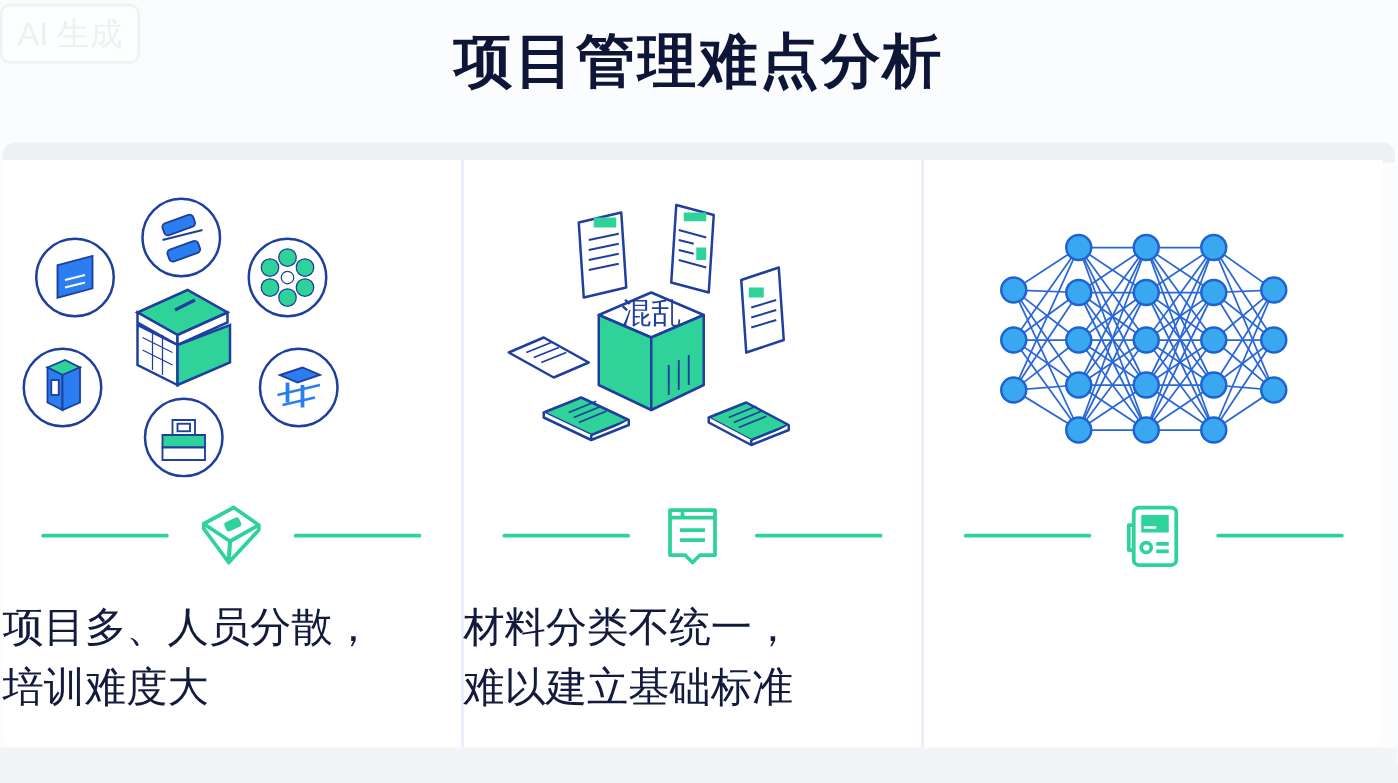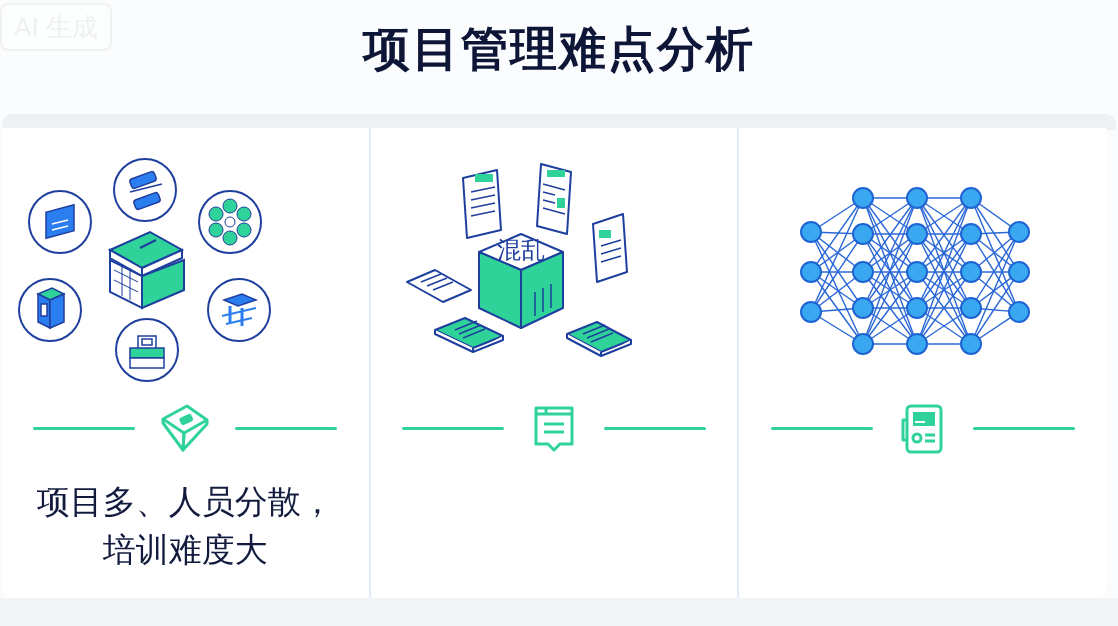--- a/index.html
+++ b/index.html
@@ -39,21 +39,21 @@
 
   .illus { position: absolute; left: 0; right: 0; top: 14px; height: 240px; display:flex; justify-content:flex-start; }
   .illus svg { display:block; }
 
   .divider { position: absolute; left: 0; right: 0; top: 270px; height: 60px; display:flex; align-items:center; justify-content:center; gap: 22px; }
   .divider .line { width: 102px; height: 3px; background: #2fd39a; border-radius: 2px; }
   .divider .icon { width: 56px; height: 56px; display:flex; align-items:center; justify-content:center; }
 
   .caption {
     position: absolute; left: 0; right: 0; top: 350px;
-    text-align: center; font-size: 33px; line-height: 48px; color: #121b3d;
+    font-size: 33px; line-height: 48px; color: #121b3d;
     font-family: "DejaVu Sans", sans-serif;
   }
   .caption span { display:block; }
 </style>
 </head>
 <body>
 
 <div class="badge">AI 生成</div>
 <h1 class="title">项目管理难点分析</h1>
 <div class="band"></div>
@@ -196,20 +196,24 @@
     <div class="divider">
       <div class="line"></div>
       <div class="icon">
         <svg width="56" height="56" viewBox="0 0 56 56" fill="none" stroke="#2fd39a" stroke-width="3" stroke-linejoin="round">
           <path d="M10 8 H46 V44 H34 L28 50 L22 44 H10 Z"></path>
           <path d="M10 14 H46 M20 8 V14"></path>
           <path d="M18 24 H38 M18 32 H38"></path>
         </svg>
       </div>
       <div class="line"></div>
+    </div>
+    <div class="caption">
+      <span>材料分类不统一，</span>
+      <span>难以建立基础标准</span>
     </div>
   </div>
 
   <div class="panel">
     <div class="illus">
       <svg id="nn" width="300" height="240" viewBox="0 0 300 240">
           <g stroke="#2a67d6" stroke-width="1.4">
             <line x1="72" y1="90" x2="124" y2="56"></line>
             <line x1="72" y1="90" x2="124" y2="92"></line>
             <line x1="72" y1="90" x2="124" y2="130"></line>

